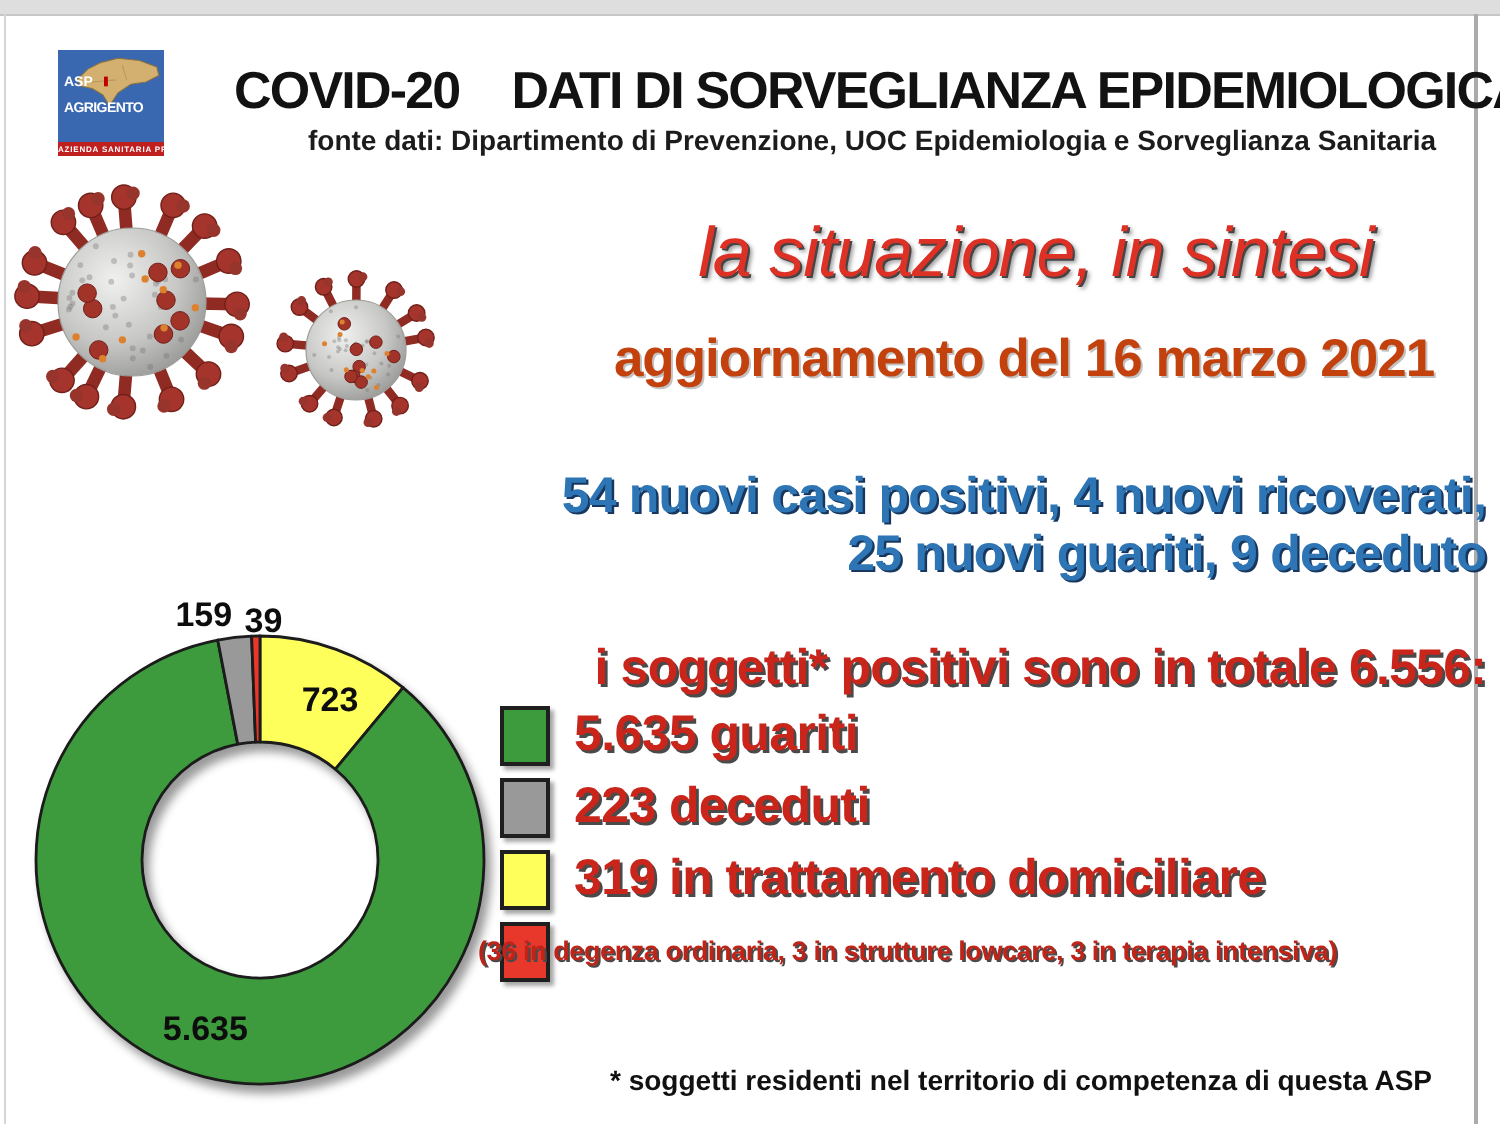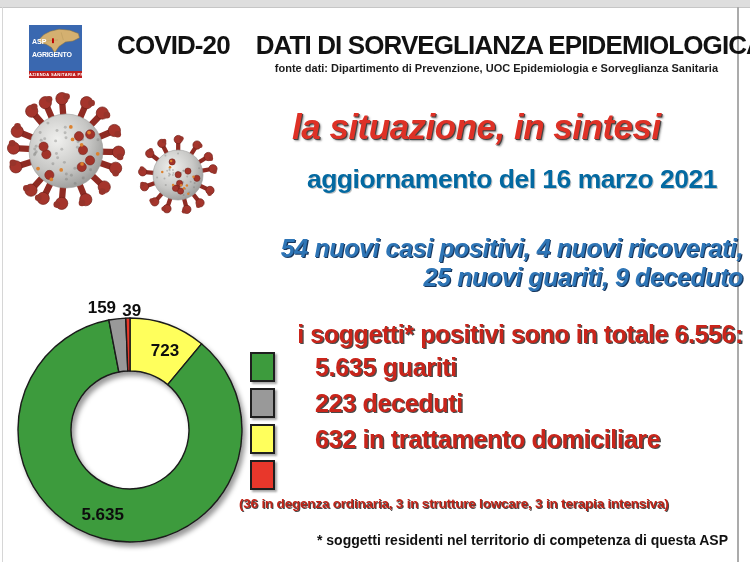--- a/index.html
+++ b/index.html
@@ -15,47 +15,47 @@
   .logo-blue{position:relative;height:46px;background:#3a68b0;}
   .logo-map{position:absolute;right:1px;top:2px;}
   .logo-asp{position:absolute;left:3px;top:13px;color:#fff;font-size:7px;font-weight:bold;}
   .logo-city{position:absolute;left:3px;top:26px;color:#fff;font-size:7px;font-weight:bold;letter-spacing:-0.3px;}
   .logo-red{height:7px;background:#bf1f1f;color:#fff;font-size:4px;font-weight:bold;
             text-align:center;line-height:7px;letter-spacing:0.4px;white-space:nowrap;overflow:hidden;}
 
   .main-title{position:absolute;left:117px;top:30px;width:606px;text-align:center;white-space:nowrap;
               font-size:26px;font-weight:700;color:#121212;letter-spacing:-0.9px;}
   .main-title .gap{display:inline-block;width:26px;}
-  .source-note{position:absolute;right:32px;top:62px;font-size:11px;font-weight:700;color:#1c1c1c;}
-
-  .headline{position:absolute;left:292px;top:107px;width:452px;text-align:left;white-space:nowrap;
-            font-size:35px;font-weight:700;font-style:italic;color:#de3126;letter-spacing:-0.5px;
+  .source-note{position:absolute;right:32px;top:62px;font-size:14px;font-weight:700;color:#1c1c1c;}
+
+  .headline{position:absolute;left:292px;top:107px;width:452px;text-align:center;white-space:nowrap;
+            font-size:35px;font-weight:400;font-style:italic;color:#de3126;letter-spacing:-0.5px;
             text-shadow:1px 1px 0 #454545,2px 2px 2px rgba(70,70,70,.55);}
   .update-line{position:absolute;left:282px;top:164px;width:460px;text-align:center;white-space:nowrap;
-            font-size:26.5px;font-weight:700;color:#0369a1;letter-spacing:-0.5px;
+            font-size:26.5px;font-weight:700;color:#c2410c;letter-spacing:-0.5px;
             text-shadow:1px 1px 0 rgba(80,80,80,.35);}
 
   .new-cases{position:absolute;right:7px;top:234px;text-align:right;white-space:nowrap;
             font-size:25px;font-weight:700;color:#2e75b6;letter-spacing:-0.4px;line-height:29px;
-            text-shadow:1.2px 1.2px 0 #17375e;font-style:italic;}
+            text-shadow:1.2px 1.2px 0 #17375e;}
 
   .red-text{color:#c9251b;text-shadow:1.4px 1.4px 0 #4a4a4a;}
   .total-line{position:absolute;right:7px;top:320px;text-align:right;white-space:nowrap;
             font-size:25px;font-weight:700;letter-spacing:-0.4px;}
 
   .legend{position:absolute;left:250px;top:353px;}
-  .legend-row{display:flex;align-items:flex-end;height:29px;margin-bottom:7px;gap:28px;}
+  .legend-row{display:flex;align-items:center;height:29px;margin-bottom:7px;}
   .swatch{display:inline-block;width:21px;height:26px;border:2px solid #1f1f1f;margin-right:12px;
           box-shadow:2px 2px 2px rgba(0,0,0,.35);}
   .legend-label{font-size:25px;font-weight:700;letter-spacing:-0.3px;white-space:nowrap;}
 
-  .hospital-detail{position:absolute;left:239px;top:496px;white-space:nowrap;
+  .hospital-detail{position:absolute;left:239px;top:468px;white-space:nowrap;
             font-size:13.5px;font-weight:700;color:#c02418;letter-spacing:-0.2px;
             text-shadow:1px 1px 0 #4a4a4a;}
-  .footnote{position:absolute;right:22px;top:532px;white-space:nowrap;
+  .footnote{position:absolute;right:34px;top:532px;white-space:nowrap;
             font-size:14px;font-weight:700;color:#111;}
 
   .donut{position:absolute;left:8px;top:296px;}
   .virus-large{position:absolute;left:6px;top:91px;}
   .virus-small{position:absolute;left:137px;top:134px;}
 </style>
 </head>
 <body>
 
 <div class="slide">
@@ -303,21 +303,21 @@
       <div class="legend-row">
         <span class="swatch" style="background: rgb(61, 155, 61);"></span>
         <span class="legend-label red-text">5.635 guariti</span>
       </div>
       <div class="legend-row">
         <span class="swatch" style="background: rgb(153, 153, 153);"></span>
         <span class="legend-label red-text">223 deceduti</span>
       </div>
       <div class="legend-row">
         <span class="swatch" style="background: rgb(255, 255, 92);"></span>
-        <span class="legend-label red-text">632 in trattamento domiciliare</span>
+        <span class="legend-label red-text">319 in trattamento domiciliare</span>
       </div>
       <div class="legend-row">
         <span class="swatch" style="background: rgb(232, 55, 43);"></span>
       </div>
     </div>
 
   <div class="hospital-detail">(36 in degenza ordinaria, 3 in strutture lowcare, 3 in terapia intensiva)</div>
   <div class="footnote">* soggetti residenti nel territorio di competenza di questa ASP</div>
 
   <svg id="donut-svg" class="donut" width="250" height="262" viewBox="0 0 250 262">

